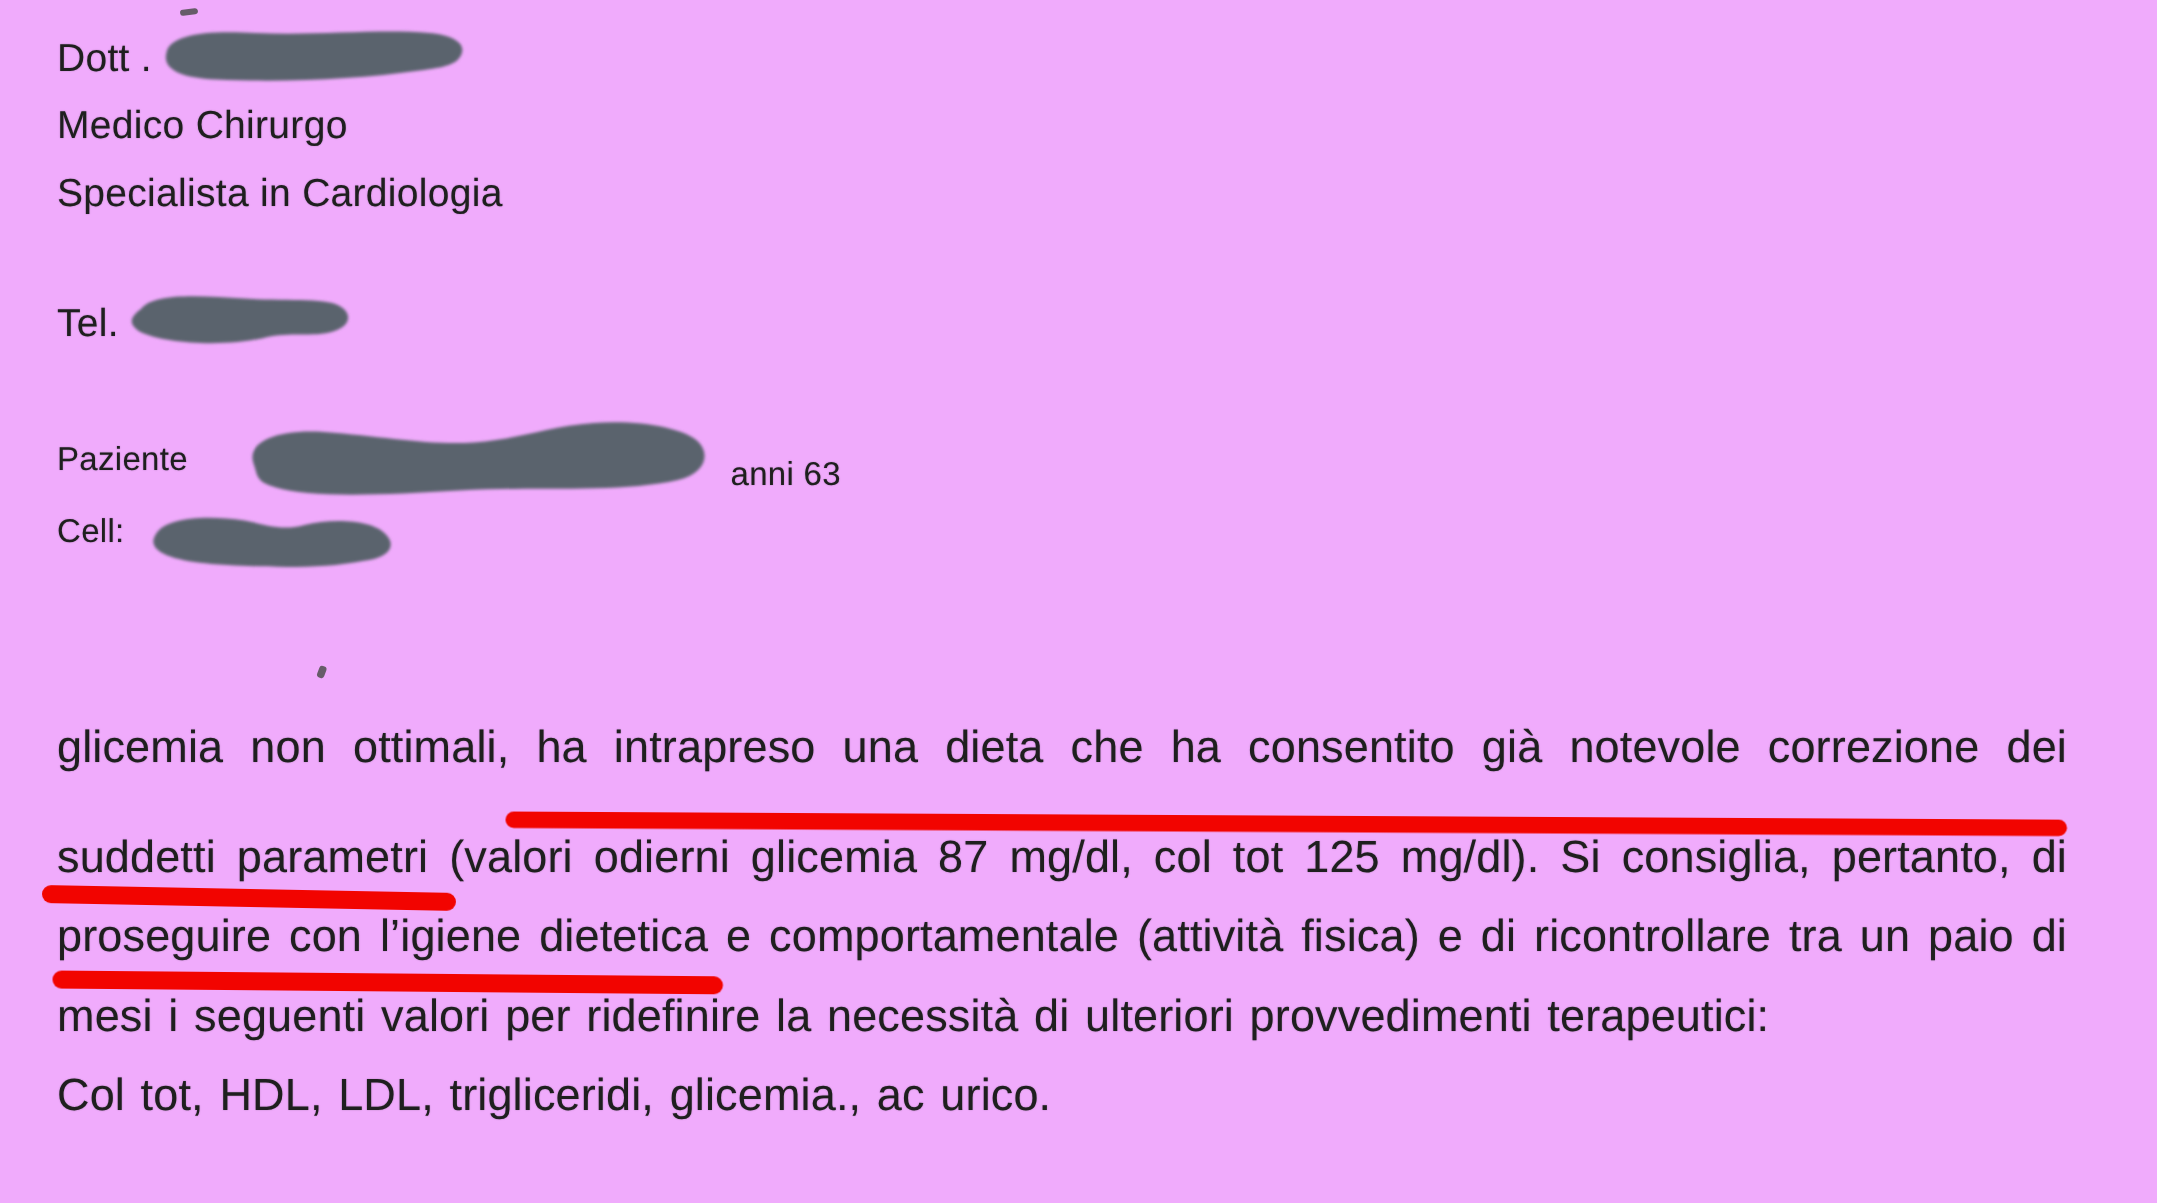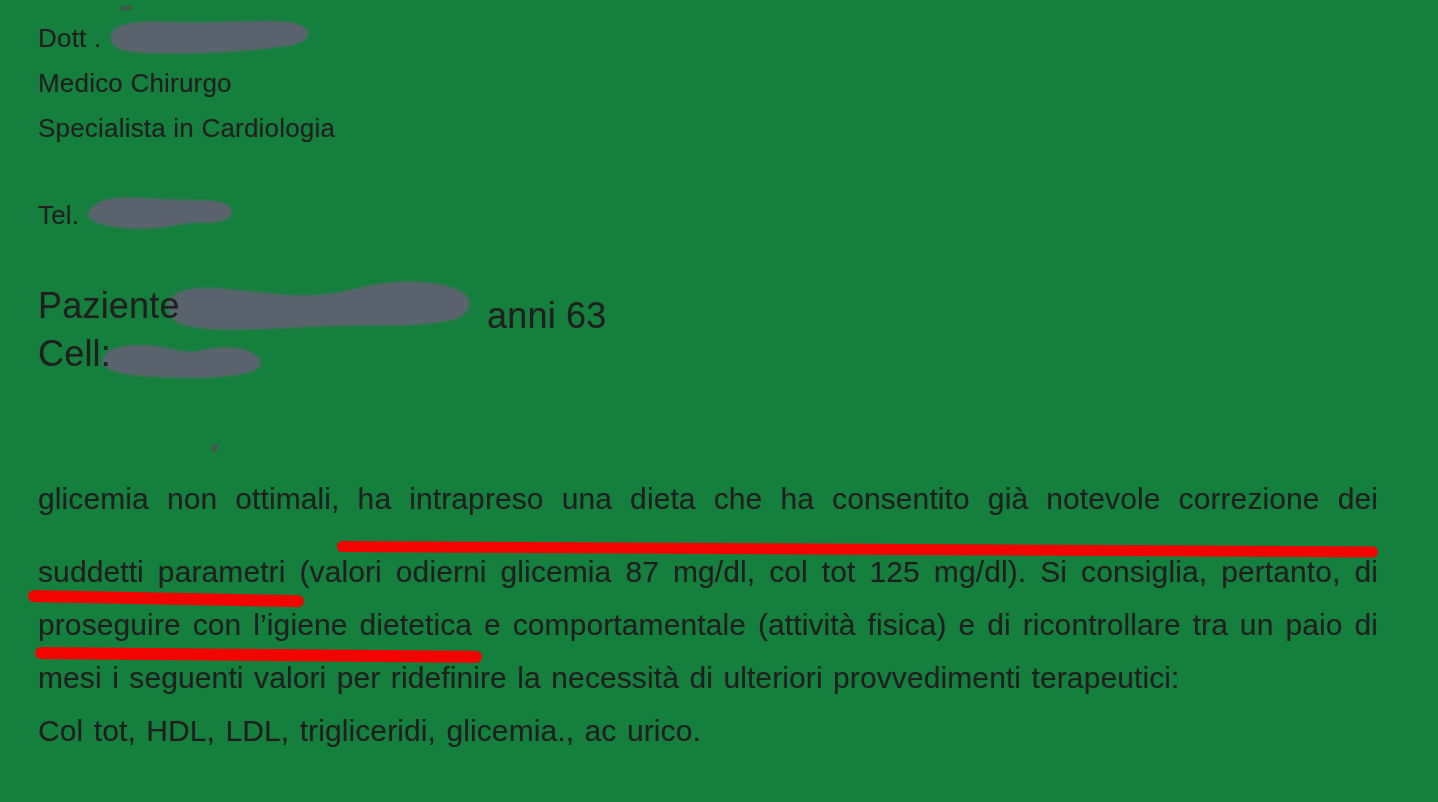--- a/index.html
+++ b/index.html
@@ -1,34 +1,34 @@
 <!DOCTYPE html>
 <html><head>
 <meta charset="utf-8">
 <style>
   html,body{margin:0;padding:0;}
   .page{
     position:relative;
     width:1438px;height:802px;
-    background:#15803d;
+    background:#f0abfc;
     overflow:hidden;
     font-family:"Liberation Sans", sans-serif;
   }
   .scan-text{
     color:#1f1f1f;
     text-shadow:0 0 1px rgba(45,45,45,.4);
   }
   .hline{
     position:absolute;left:38px;
     font-size:26px;line-height:45px;height:45px;
     letter-spacing:.2px;white-space:nowrap;
   }
   .pline{
     position:absolute;
-    font-size:36px;line-height:46px;height:46px;
+    font-size:22px;line-height:46px;height:46px;
     letter-spacing:.2px;white-space:nowrap;
   }
   .bodyline{
     position:absolute;left:38px;width:1340px;
     font-size:30px;line-height:53px;height:53px;
     word-spacing:2px;letter-spacing:.1px;white-space:nowrap;
   }
   .just{
     white-space:normal;
     text-align:justify;

